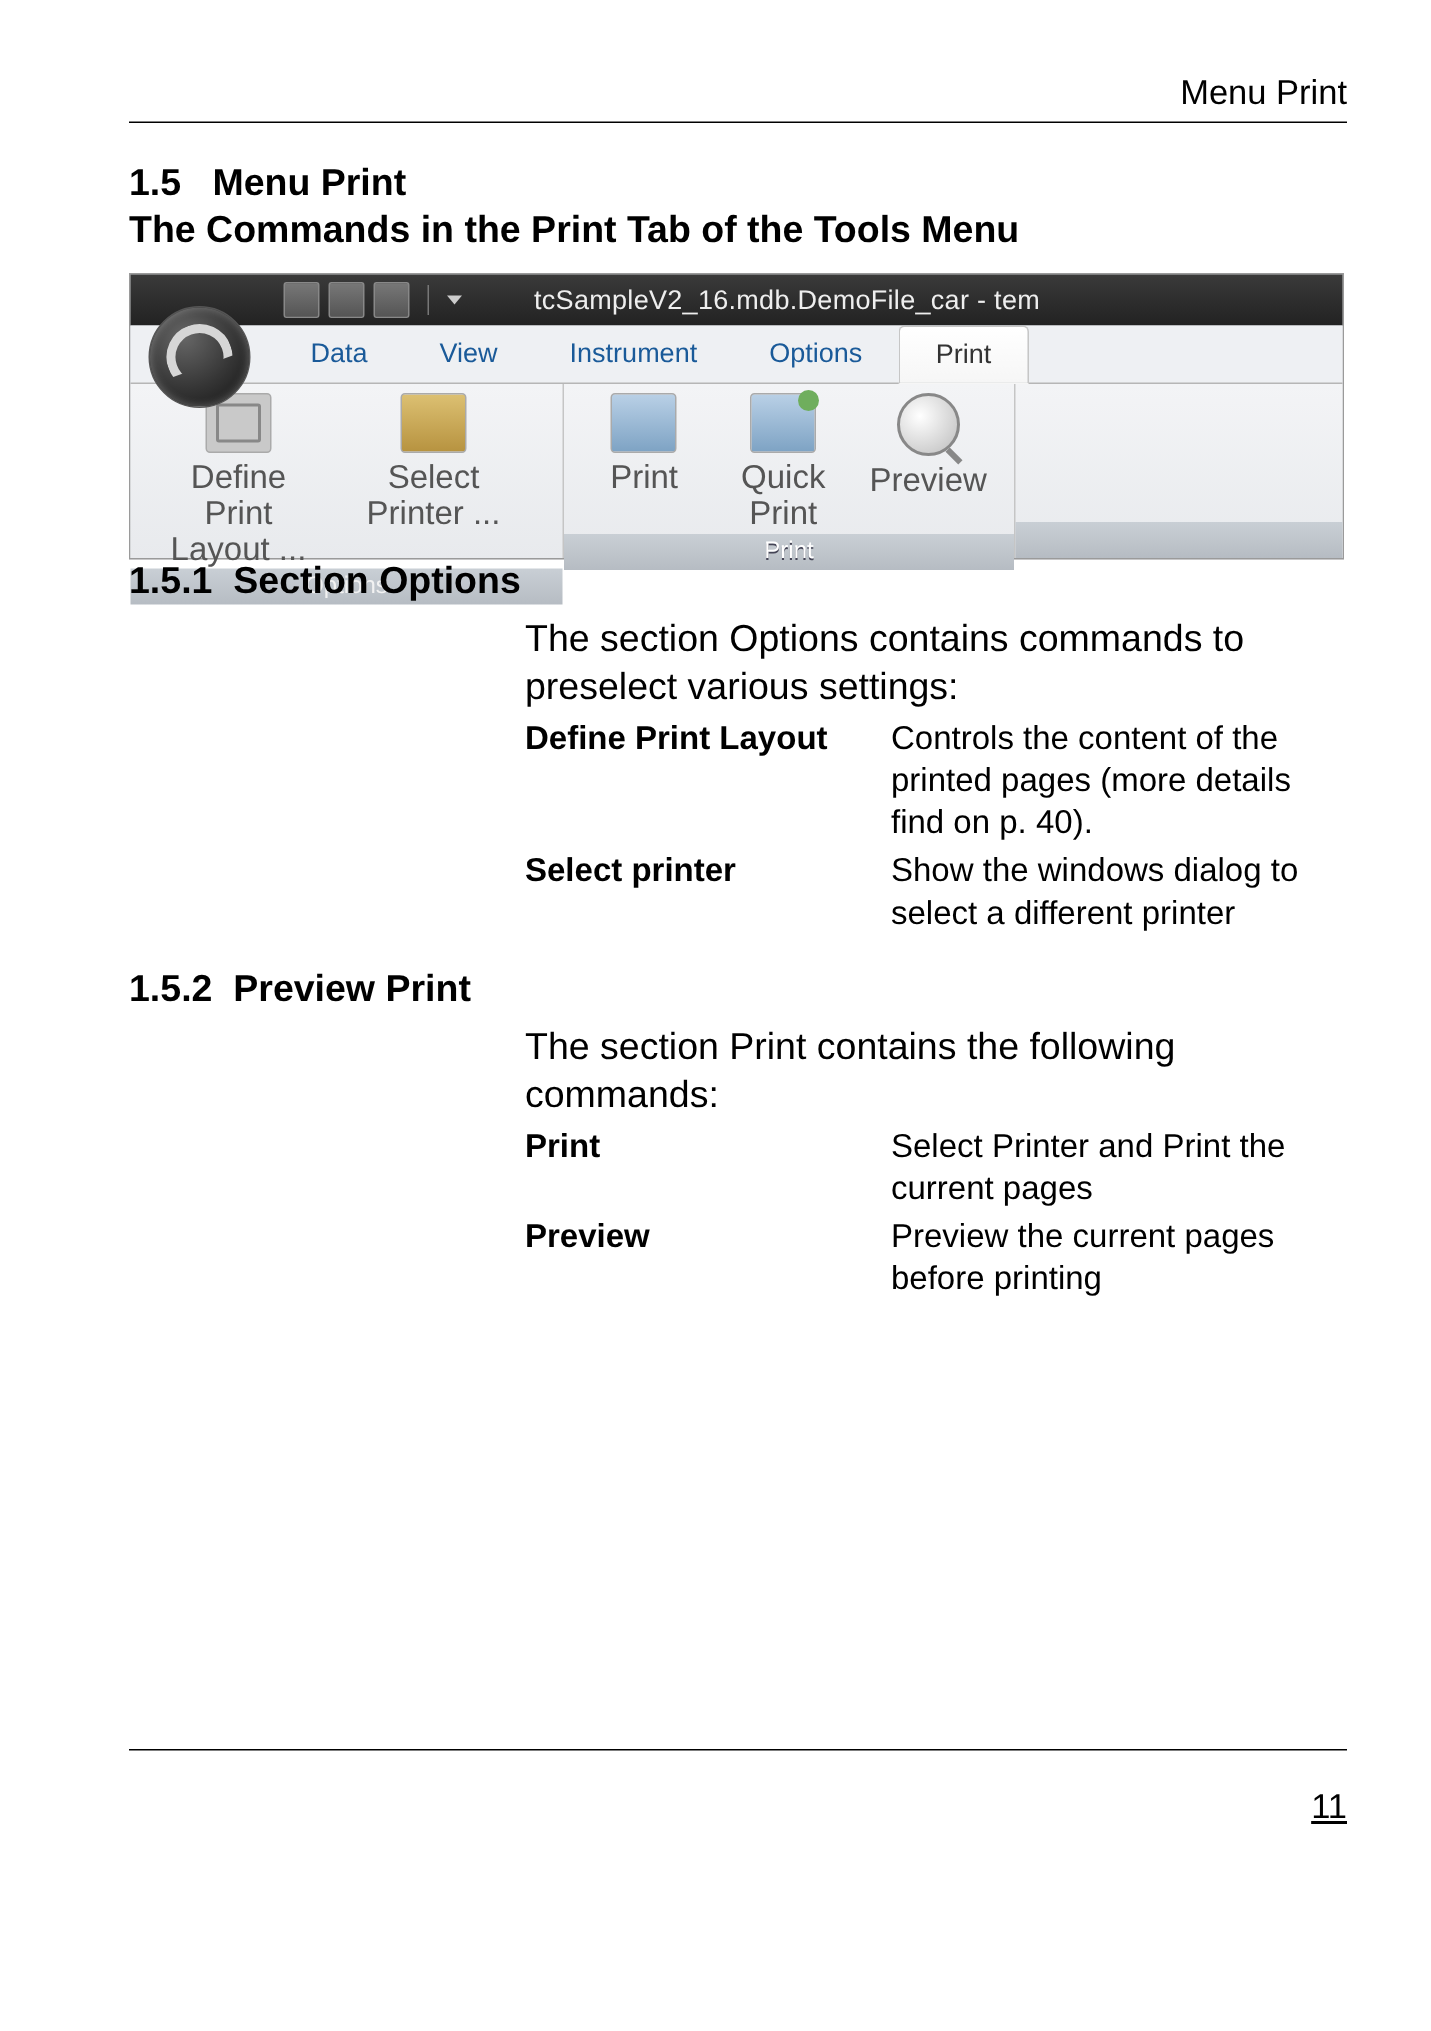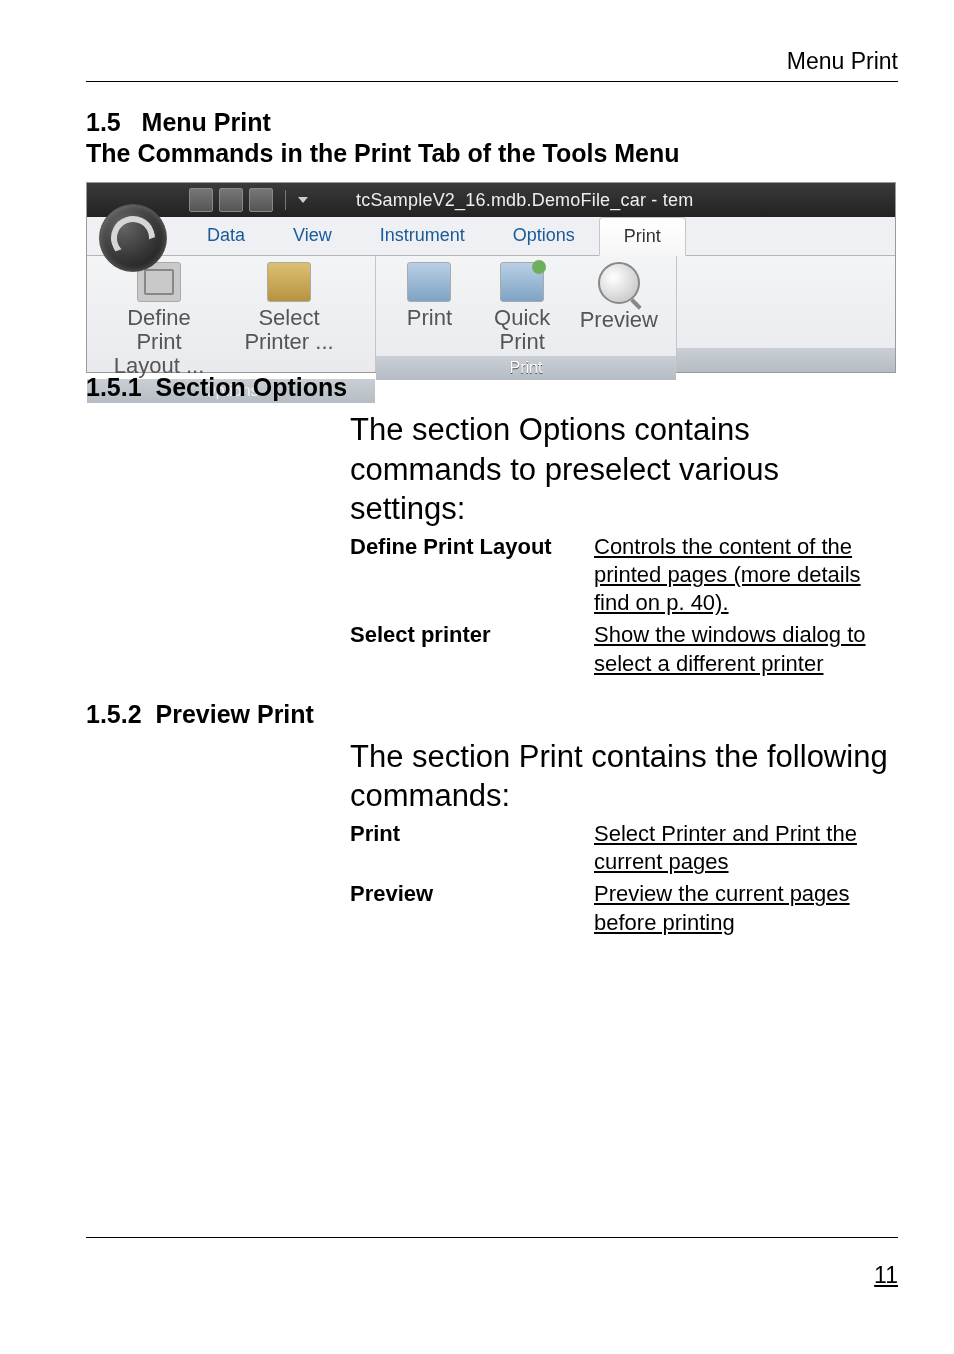--- a/index.html
+++ b/index.html
@@ -193,40 +193,39 @@
     line-height: 24px;
   }
   .gfoot.active { color:#fff; text-shadow:0 1px 0 #445; }
 
   
   .h3 {
     font-weight: bold;
     font-size: 25px;
   }
   .para {
-    font-size: 31px;
+    font-size: 25px;
     line-height: 1.28;
     margin-left: 264px;
     margin-top: 8px;
   }
   .def-row {
     display: flex;
     margin-left: 264px;
     font-size: 22px;
     line-height: 1.28;
     margin-top: 4px;
   }
   .def-row .term {
     width: 244px;
     font-weight: bold;
     flex: 0 0 244px;
   }
   .def-row .desc {
     flex: 1;
-    text-decoration: underline;
   }
   .footer {
     border-top: 1px solid #000;
     margin-top: 300px;
     padding-top: 24px;
     text-align: right;
     font-size: 23px;
     text-decoration: underline;
   }
 </style>

